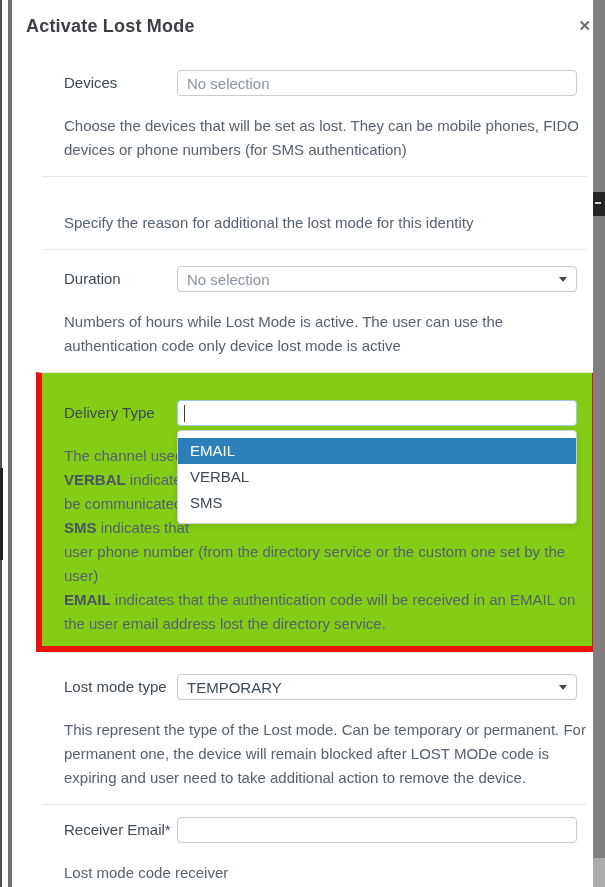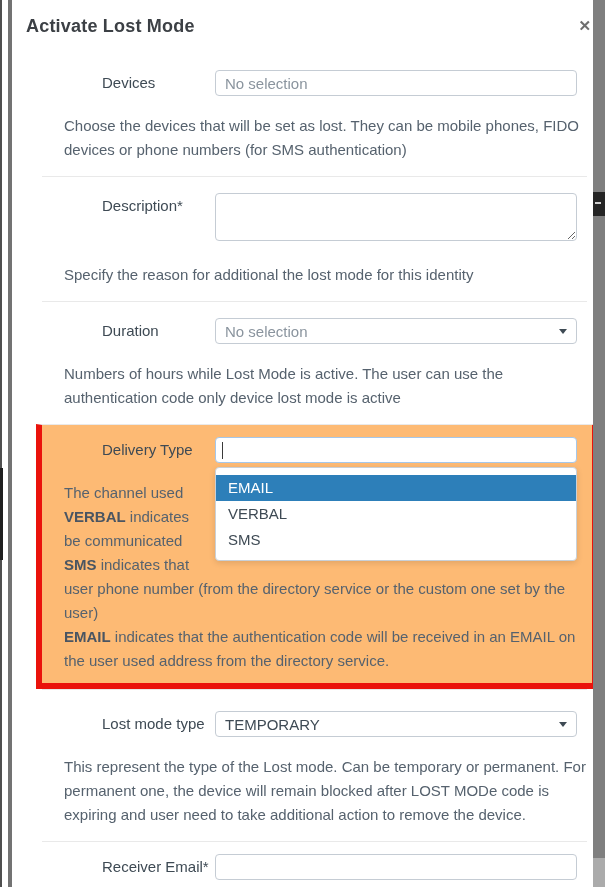--- a/index.html
+++ b/index.html
@@ -29,21 +29,21 @@
     background:none; border:none; cursor:pointer; line-height:1;
     font-family:"Liberation Sans", sans-serif;
   }
 
   .form-area { margin:4px 18px 0 30px; width:545px; }
 
   .section { padding:16px 0 14px 22px; }
   .section + .section, .section + .red-wrap, .red-wrap + .section { border-top:1px solid #e9e9e9; }
 
   .row { display:flex; align-items:flex-start; padding-right:10px; }
-  .field-label { width:113px; flex:0 0 113px; font-size:15px; color:#3e4a54; padding-top:4px;margin-left:38px; }
+  .field-label { width:113px; flex:0 0 113px; font-size:15px; color:#3e4a54; padding-top:4px; }
   .control { flex:1; position:relative; }
 
   .text-input {
     width:100%; height:26px; border:1px solid #c5ccd4; border-radius:4px;
     padding:0 9px; font-size:15px; font-family:"Liberation Sans", sans-serif;
     color:#3e4a54; background:#fff; outline:none;
   }
   .text-input::placeholder { color:#8a949e; opacity:1; }
 
   textarea.text-area {
@@ -63,22 +63,22 @@
 
   .help { margin-top:18px; font-size:15px; line-height:24px; color:#56626e; }
   .help .line { display:block; white-space:nowrap; }
   .help b { font-weight:700; color:#4a5562; }
 
   
   .red-wrap {
     position:relative;
     margin-left:-6px; margin-right:-11px;
     border:6px solid #ea120b;
-    padding:12px 15px 10px 22px;
-    background:#fdba74;
+    padding:27px 15px 10px 22px;
+    background:#84cc16;
   }
 
   .combo-input {
     width:100%; height:26px; border:1px solid #a5c7ea; border-radius:4px;
     background:#fff; position:relative;
   }
   .combo-caret { position:absolute; left:6px; top:4px; width:1px; height:17px; background:#3a3a3a; }
 
   .dropdown {
     position:absolute; left:0; top:30px; width:100%;
@@ -113,26 +113,20 @@
           <input class="text-input" type="text" placeholder="No selection" style="">
         </div>
       </div>
       <div class="help">
         <span class="line">Choose the devices that will be set as lost. They can be mobile phones, FIDO</span>
         <span class="line">devices or phone numbers (for SMS authentication)</span>
       </div>
     </div>
 
     <div class="section">
-      <div class="row">
-        <div class="field-label">Description*</div>
-        <div class="control">
-          <textarea class="text-area" style=""></textarea>
-        </div>
-      </div>
       <div class="help">
         <span class="line">Specify the reason for additional the lost mode for this identity</span>
       </div>
     </div>
 
     <div class="section">
       <div class="row">
         <div class="field-label">Duration</div>
         <div class="control">
           <div class="fake-select">
@@ -163,21 +157,21 @@
           </div>
         </div>
         <div class="help">
           <span class="line"><b></b><span>The channel used</span></span>
           <span class="line"><b>VERBAL</b><span> indicates</span></span>
           <span class="line"><b></b><span>be communicated</span></span>
           <span class="line"><b>SMS</b><span> indicates that</span></span>
           <span class="line"><b></b><span>user phone number (from the directory service or the custom one set by the</span></span>
           <span class="line"><b></b><span>user)</span></span>
           <span class="line"><b>EMAIL</b><span> indicates that the authentication code will be received in an EMAIL on</span></span>
-          <span class="line"><b></b><span>the user used address from the directory service.</span></span>
+          <span class="line"><b></b><span>the user email address lost the directory service.</span></span>
         </div>
       </div>
     </div>
 
     <div class="section" style="padding-top:21px;">
       <div class="row">
         <div class="field-label">Lost mode type</div>
         <div class="control">
           <div class="fake-select">
             <span class="sel-text">TEMPORARY</span>

